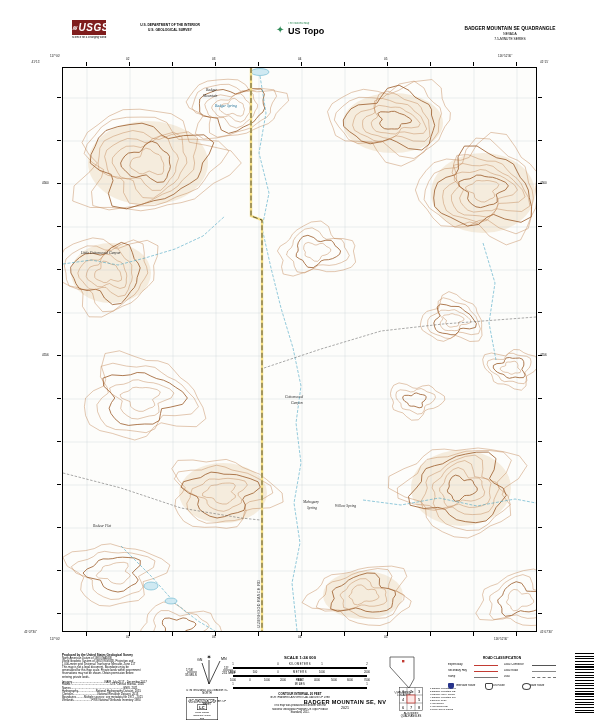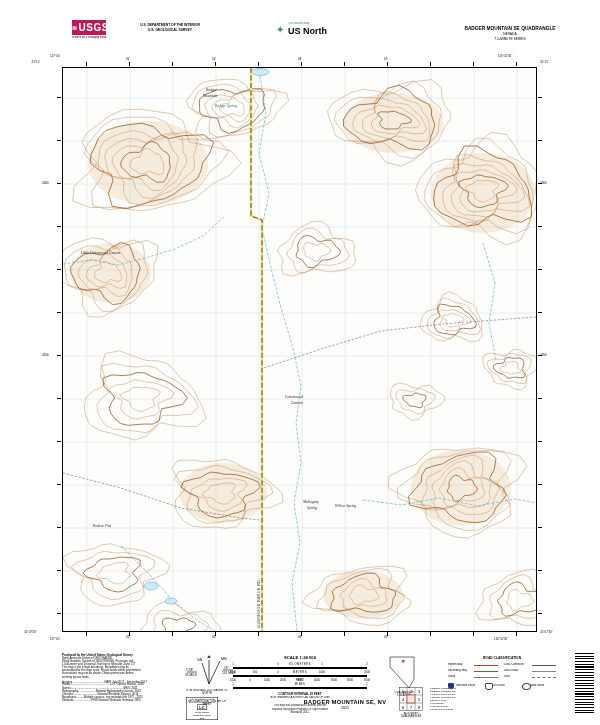--- a/index.html
+++ b/index.html
@@ -19,43 +19,43 @@
   .sc8{transform:scale(.8);transform-origin:0 0}
   .scc{transform-origin:50% 0 !important}
   #map-frame{left:62px;top:67px;width:475px;height:565px;border:1px solid #000;box-sizing:border-box;background:#fdfdfb}
   #map-labels{left:0;top:0;right:0;bottom:0;overflow:hidden}
   .ml{position:absolute;white-space:nowrap}
   .ml-feature{font:italic 6px "Liberation Serif",serif;color:#2a2a2a}
   .ml-water{font:italic 6px "Liberation Serif",serif;color:#1f6f96}
   .ml-road{font:6px "Liberation Sans",sans-serif;color:#444;letter-spacing:.5px}
   .corner{position:absolute;font-size:6px;white-space:nowrap;transform:scale(.5);transform-origin:0 0;color:#111}
   #barcode{background:repeating-linear-gradient(to bottom,#000 0 1.1px,#fff 1.1px 2.7px)}
-  .usgs-box{background:#be185d;color:#fff;display:flex;align-items:center;justify-content:flex-start;
-            font-weight:bold;letter-spacing:.5px}
+  .usgs-box{background:#7f1d1d;color:#fff;display:flex;align-items:center;justify-content:flex-start;
+            font-weight:bold;font-style:italic;letter-spacing:.5px}
 </style>
 </head>
 <body>
 
 <div id="page">
 
   <div class="abs usgs-box" style="left:72px;top:20px;width:34px;height:15px;font-size:10px">
     <span style="font-size:6px;margin-right:1px">≋</span>
     <span>USGS</span>
   </div>
   <div class="abs t6 sc45" style="left:72px;top:36px;width:90px">science for a changing world</div>
 
   <div class="abs c" style="left:105px;top:23px;width:130px">
     <div class="t6 b sc55 scc">U.S. DEPARTMENT OF THE INTERIOR</div>
     <div class="t6 b sc55 scc" style="margin-top:-2px">U.S. GEOLOGICAL SURVEY</div>
   </div>
 
   <div class="abs" style="left:276px;top:22px;width:60px;height:20px">
     <span class="abs" style="left:0;top:2px;color:#2e8b57;font-size:10px">✦</span>
     <span class="abs t6 sc45" style="left:12px;top:0;color:#2e8b57;width:80px">The National Map</span>
-    <span class="abs b" style="left:12px;top:4px;font-size:9px">US North</span>
+    <span class="abs b" style="left:12px;top:4px;font-size:9px">US Topo</span>
   </div>
 
   <div class="abs c" style="left:420px;top:26px;width:180px">
     <div class="t6 b sc8 scc">BADGER MOUNTAIN SE QUADRANGLE</div>
     <div class="t6 sc55 scc" style="margin-top:-1px">NEVADA</div>
     <div class="t6 sc55 scc" style="margin-top:-2px">7.5-MINUTE SERIES</div>
   </div>
 
   <div class="corner r" style="left:22px;top:60px;width:36px">41°15'</div>
   <div class="corner" style="left:50px;top:54px">117°00'</div>

